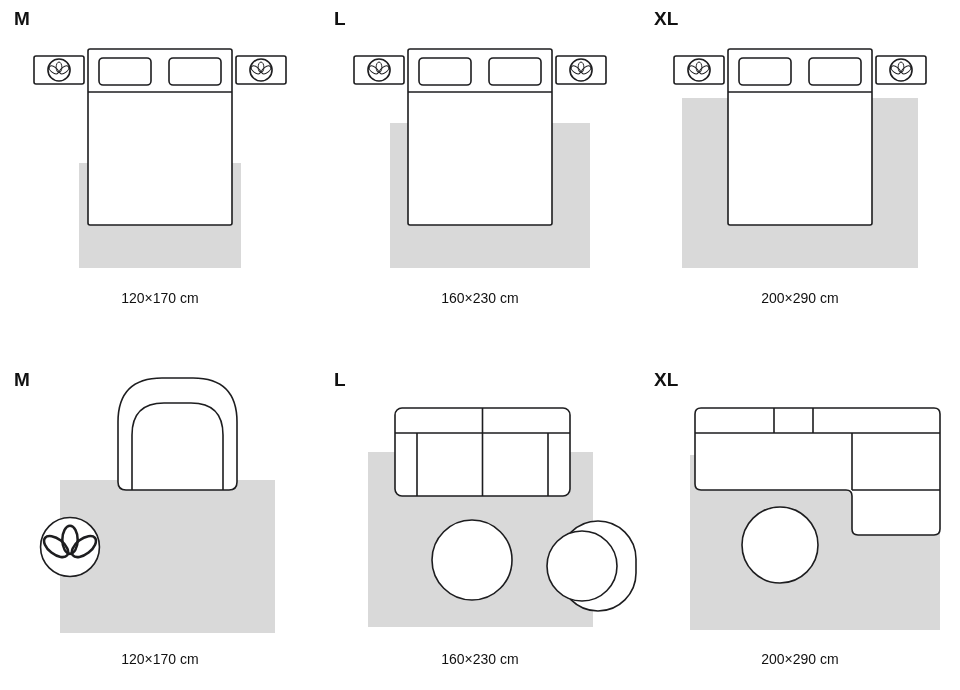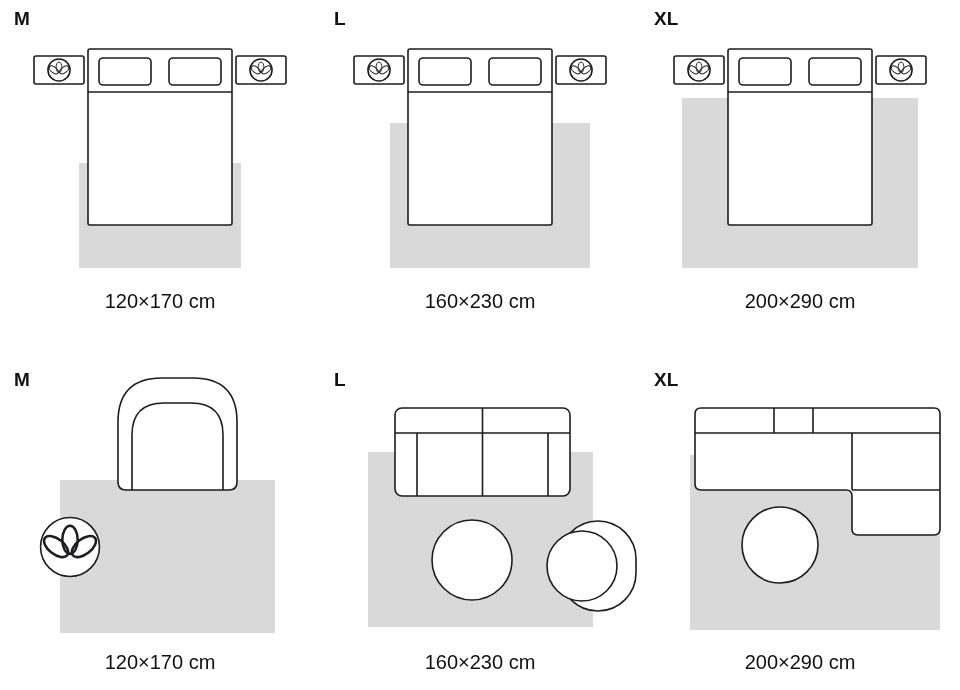--- a/index.html
+++ b/index.html
@@ -10,21 +10,21 @@
   }
   .panel{position:relative;overflow:hidden;}
   .size-label{
     position:absolute;left:14px;font-weight:bold;font-size:19px;
     color:var(--text-color,#111);letter-spacing:.2px;
   }
   .row-top .size-label{top:8px;}
   .row-bottom .size-label{top:24px;}
   .caption{
     position:absolute;left:0;width:100%;text-align:center;
-    font-size:20px;color:var(--text-color,#111);
+    font-size:14px;color:var(--text-color,#111);
   }
   .row-top .caption{top:290px;}
   .row-bottom .caption{top:306px;}
   svg.scene{position:absolute;left:0;top:0;width:320px;height:345px;}
   .rug{fill:var(--rug-color,#d9d9d9);stroke:none;}
   .stroked{fill:#fff;stroke:var(--line-color,#1d1d1f);stroke-width:1.6;vector-effect:non-scaling-stroke;}
   .line{fill:none;stroke:var(--line-color,#1d1d1f);stroke-width:1.6;vector-effect:non-scaling-stroke;}
 </style>
 </head>
 <body>

